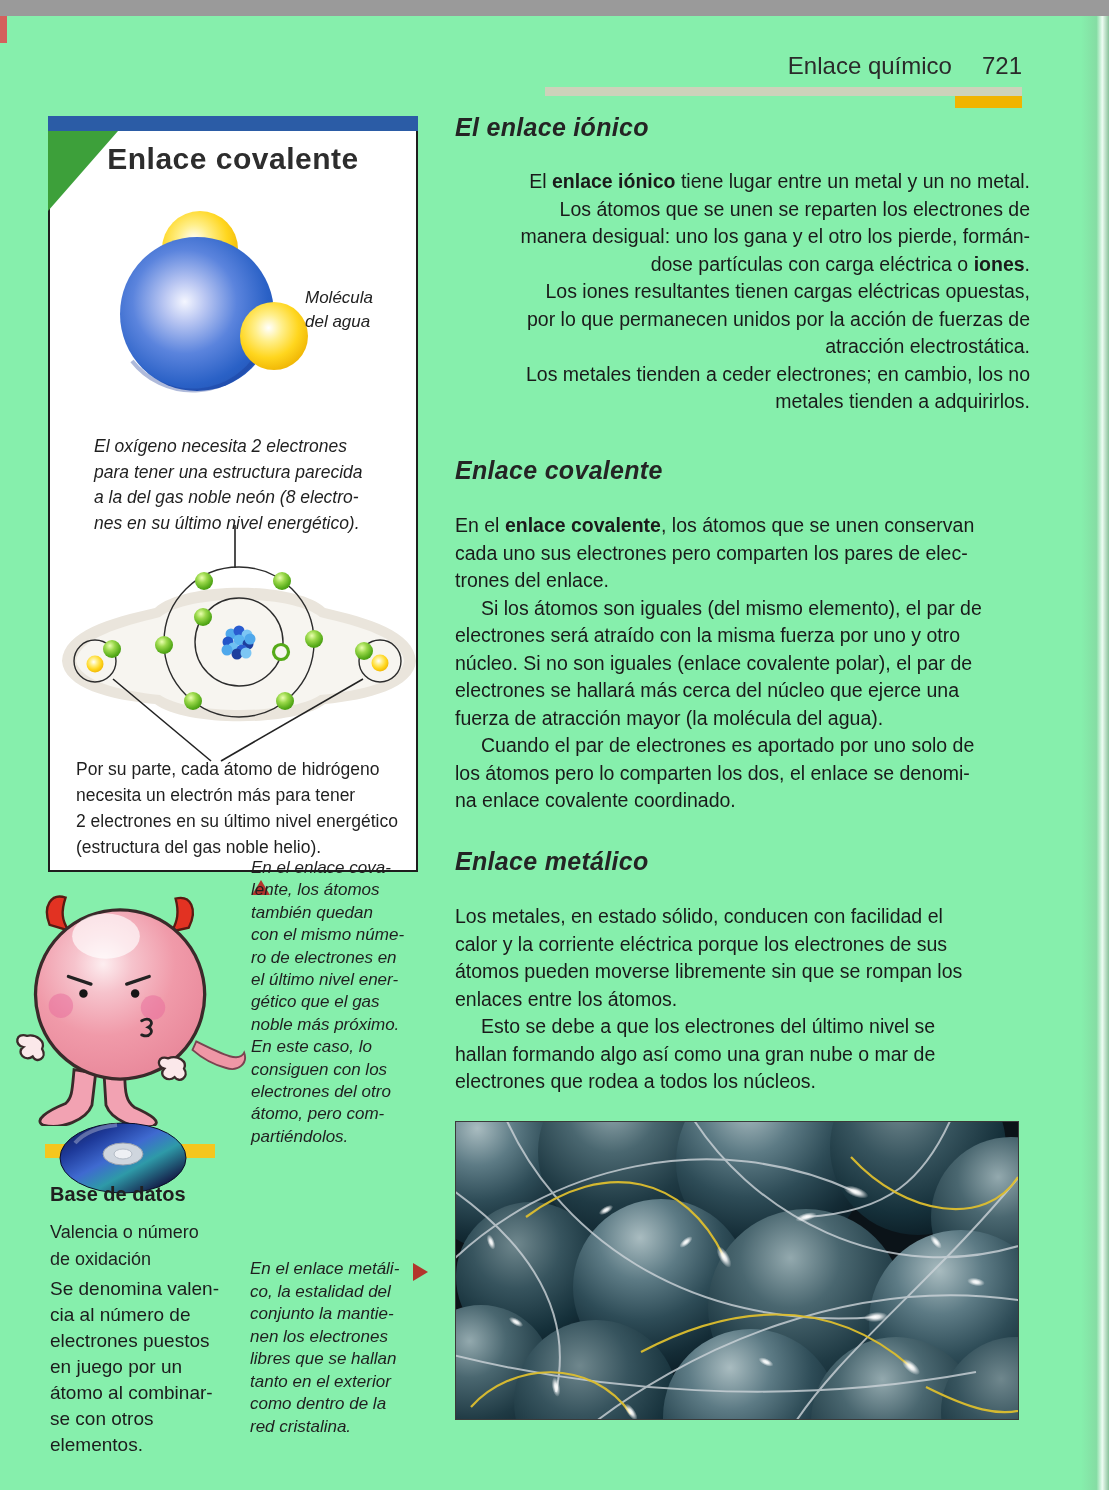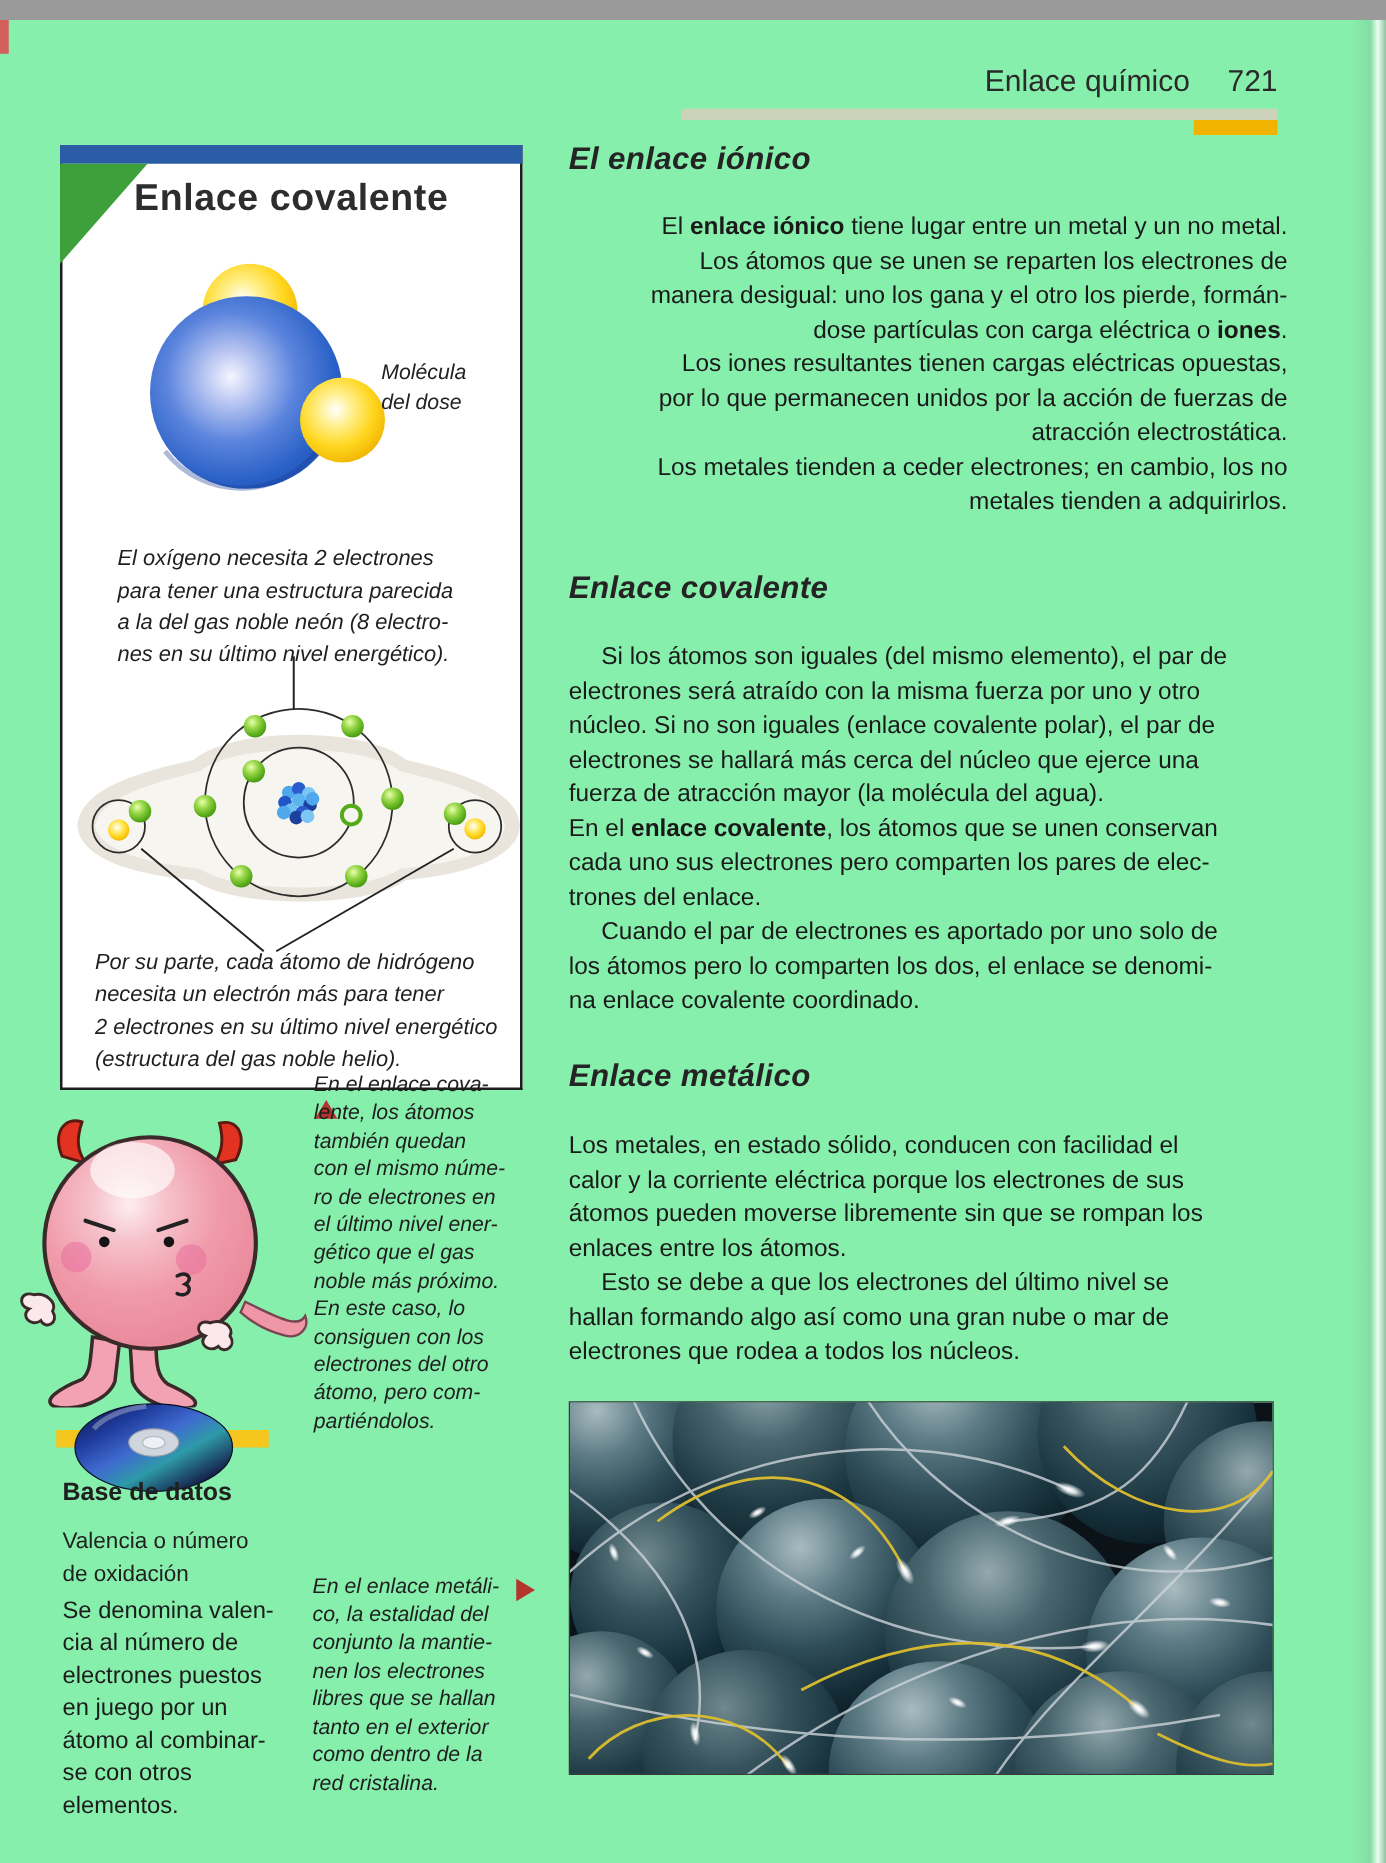--- a/index.html
+++ b/index.html
@@ -17,21 +17,21 @@
        border:2px solid #1e1e1e;border-top:none;box-sizing:border-box;}
   .box-topbar{position:absolute;left:-2px;top:0;width:370px;height:15px;background:#2b5ca6;}
   .box-corner{position:absolute;left:-2px;top:15px;width:0;height:0;
               border-top:80px solid #3da03a;border-right:70px solid transparent;}
   .box-title{position:absolute;top:26px;left:0;width:100%;text-align:center;
              font-size:30px;font-weight:bold;color:#2d2d2d;letter-spacing:.5px;}
   .molecule-caption{position:absolute;left:255px;top:170px;width:110px;font-style:italic;
                     font-size:17px;line-height:24px;color:#222;}
   .oxygen-note{position:absolute;left:44px;top:318px;width:290px;font-style:italic;
                font-size:17.5px;line-height:25.5px;color:#1f1f1f;}
-  .hydrogen-note{position:absolute;left:26px;top:640px;width:330px;font-style:italic;
+  .hydrogen-note{position:absolute;left:26px;top:640px;width:330px;
                  font-size:17.5px;line-height:26px;color:#1f1f1f;}
   .molecule-svg{position:absolute;left:20px;top:95px;}
   .atom-svg{position:absolute;left:0;top:405px;}
   
   .devil-svg{position:absolute;left:12px;top:860px;}
   .cap{position:absolute;font-style:italic;font-size:17px;color:#1f1f1f;}
   .cap1{left:251px;top:841px;width:168px;line-height:22.4px;}
   .cap2{left:250px;top:1242px;width:172px;line-height:22.5px;}
   .tri-up{position:absolute;left:252px;top:864px;width:0;height:0;
           border-left:9px solid transparent;border-right:9px solid transparent;
@@ -96,21 +96,21 @@
             <stop offset="0.85" stop-color="#edb000"></stop>
           <stop offset="1" stop-color="#d99e00"></stop>
         </radialGradient>
       </defs>
       <circle cx="130" cy="38" r="38" fill="url(#wyel)"></circle>
       <circle cx="127" cy="103" r="77" fill="url(#wblue)"></circle>
       <path d="M 62 150 A 77 77 0 0 0 190 140" fill="none" stroke="#1b3a96" stroke-width="4" opacity="0.35"></path>
       <circle cx="204" cy="125" r="34" fill="url(#wyel)"></circle>
     </svg>
     <div class="molecule-caption pre">Molécula
-del dose</div>
+del agua</div>
 
     <div class="oxygen-note pre">El oxígeno necesita 2 electrones
 para tener una estructura parecida
 a la del gas noble neón (8 electro-
 nes en su último nivel energético).</div>
 
     <svg class="atom-svg" width="368" height="245" viewBox="0 0 368 245">
       <defs>
         <radialGradient id="ge" cx="0.38" cy="0.32" r="0.8">
           <stop offset="0" stop-color="#eaffb0"></stop>
@@ -256,28 +256,28 @@
 dose partículas con carga eléctrica o </span><span class="b">iones</span><span>.</span></p>
     <p class="pre ind">Los iones resultantes tienen cargas eléctricas opuestas,
 por lo que permanecen unidos por la acción de fuerzas de
 atracción electrostática.</p>
     <p class="pre ind">Los metales tienden a ceder electrones; en cambio, los no
 metales tienden a adquirirlos.</p>
   </div>
 
   <h2 class="sec h-cov">Enlace covalente</h2>
   <div class="body-block blk2">
+    <p class="pre"><span>En el </span><span class="b">enlace covalente</span><span>, los átomos que se unen conservan
+cada uno sus electrones pero comparten los pares de elec-
+trones del enlace.</span></p>
     <p class="pre ind">Si los átomos son iguales (del mismo elemento), el par de
 electrones será atraído con la misma fuerza por uno y otro
 núcleo. Si no son iguales (enlace covalente polar), el par de
 electrones se hallará más cerca del núcleo que ejerce una
 fuerza de atracción mayor (la molécula del agua).</p>
-    <p class="pre"><span>En el </span><span class="b">enlace covalente</span><span>, los átomos que se unen conservan
-cada uno sus electrones pero comparten los pares de elec-
-trones del enlace.</span></p>
     <p class="pre ind">Cuando el par de electrones es aportado por uno solo de
 los átomos pero lo comparten los dos, el enlace se denomi-
 na enlace covalente coordinado.</p>
   </div>
 
   <h2 class="sec h-met">Enlace metálico</h2>
   <div class="body-block blk3">
     <p class="pre">Los metales, en estado sólido, conducen con facilidad el
 calor y la corriente eléctrica porque los electrones de sus
 átomos pueden moverse libremente sin que se rompan los

